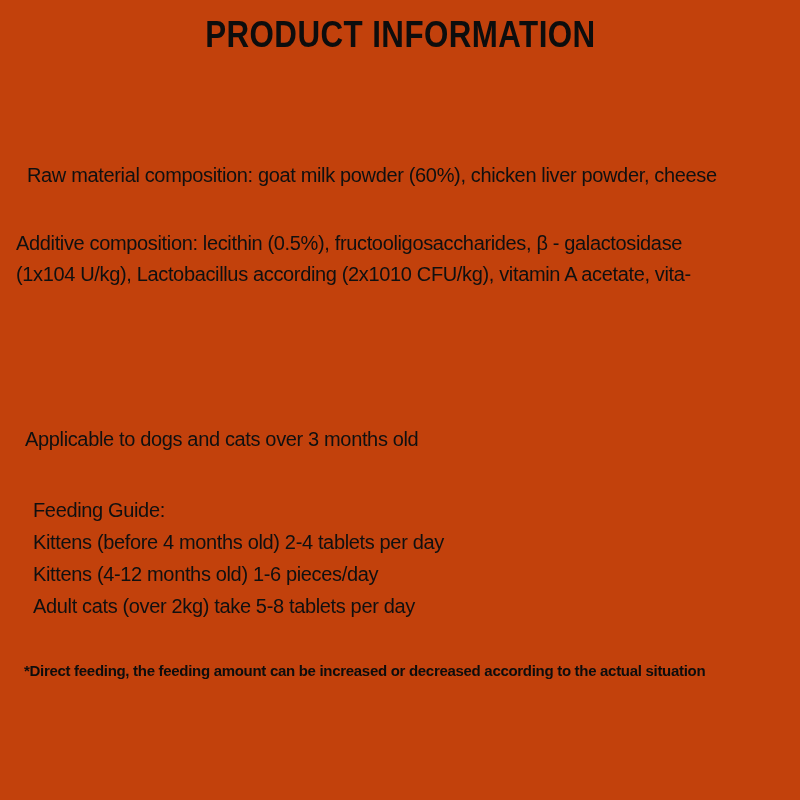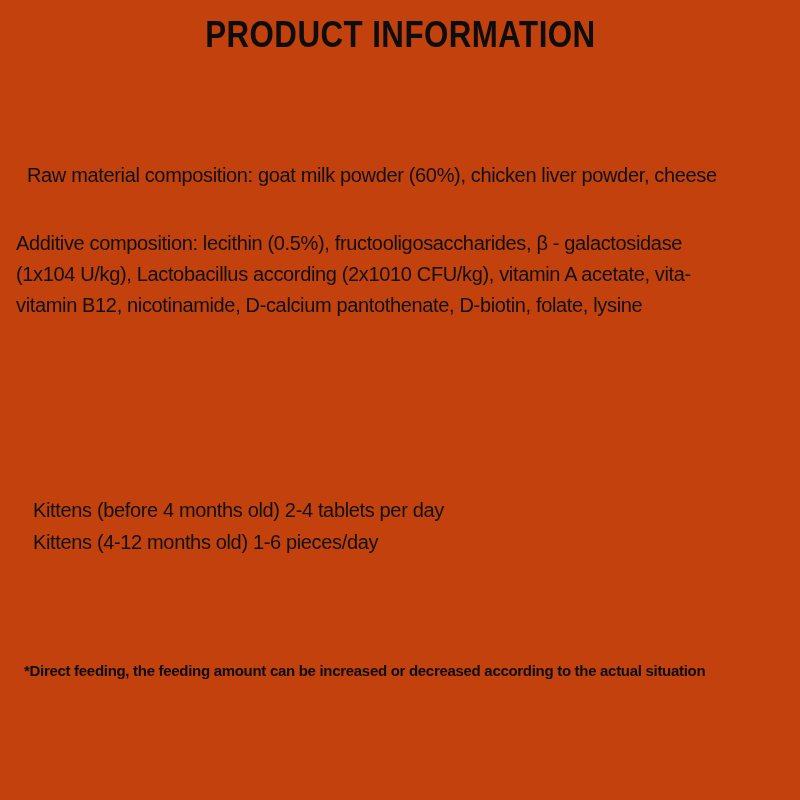--- a/index.html
+++ b/index.html
@@ -67,24 +67,28 @@
     <span class="title">PRODUCT INFORMATION</span>
   </div>
 
   <div class="textblock" id="raw-material">
     <div class="line">Raw material composition: goat milk powder (60%), chicken liver powder, cheese</div>
   </div>
 
   <div class="textblock" id="additive">
     <div class="line">Additive composition: lecithin (0.5%), fructooligosaccharides, β - galactosidase</div>
     <div class="line">(1x104 U/kg), Lactobacillus according (2x1010 CFU/kg), vitamin A acetate, vita-</div>
-    <div class="line">vitamin B12, nicotinamide, D-calcium pantothenate, D-biotin, folate, lysine</div>
   </div>
 
+  <div class="textblock" id="applicable">
+    <div class="line">Applicable to dogs and cats over 3 months old</div>
+  </div>
 
   <div class="textblock" id="feeding">
+    <div class="line">Feeding Guide:</div>
     <div class="line">Kittens (before 4 months old) 2-4 tablets per day</div>
     <div class="line">Kittens (4-12 months old) 1-6 pieces/day</div>
+    <div class="line">Adult cats (over 2kg) take 5-8 tablets per day</div>
   </div>
 
   <div id="footnote">*Direct feeding, the feeding amount can be increased or decreased according to the actual situation</div>
 
 </div>
 
 </body></html>

